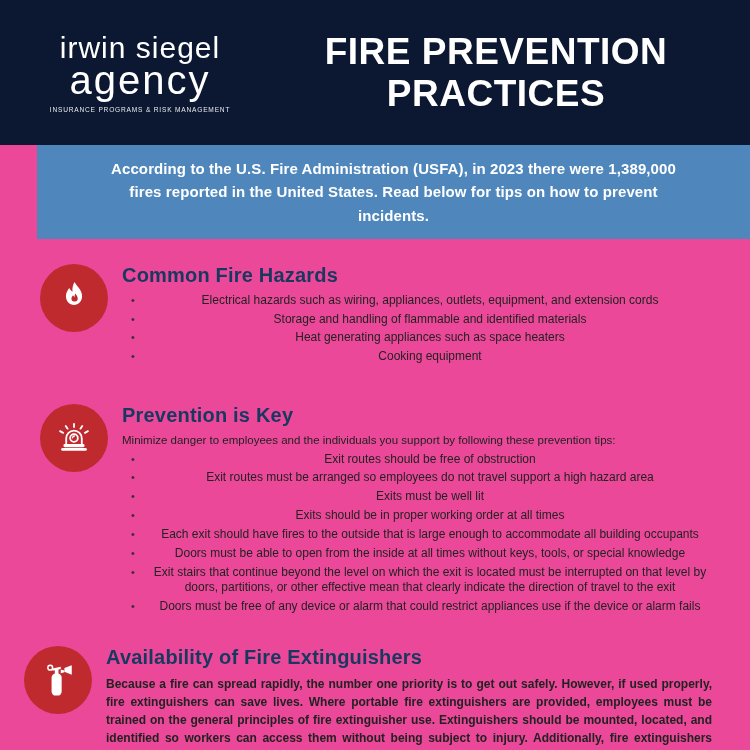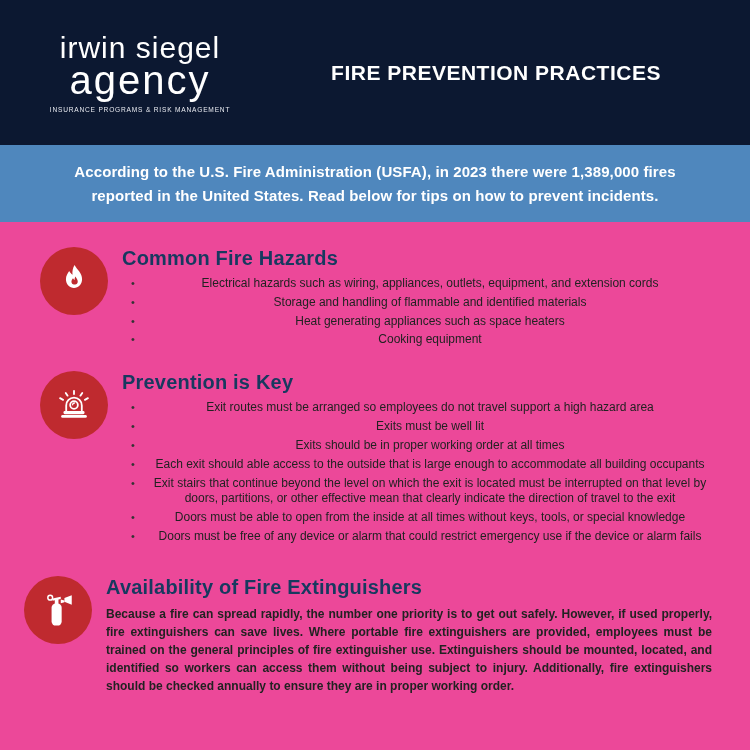--- a/index.html
+++ b/index.html
@@ -13,37 +13,38 @@
   
   .header{
     height:145px;background:#0c1831;display:flex;align-items:center;
     color:#fff;
   }
   .logo{margin-left:40px;width:200px;flex-shrink:0;text-align:center;}
   .logo-line1{font-size:30px;font-weight:400;letter-spacing:1px;line-height:1.0;}
   .logo-line2{font-size:40px;font-weight:400;letter-spacing:2px;line-height:0.95;margin-top:-2px;}
   .logo-tagline{font-size:6.6px;letter-spacing:0.8px;margin-top:7px;color:#e8eaf0;white-space:nowrap;}
   .header-title{
-    flex:1;text-align:center;font-size:21px;font-weight:bold;letter-spacing:0.5px;
+    flex:1;text-align:center;font-size:37px;font-weight:bold;letter-spacing:0.5px;
     padding-right:28px;padding-left:30px;
   }
 
   
   .banner{
     background:#4f87bd;color:#fff;min-height:77px;box-sizing:border-box;
     display:flex;align-items:center;justify-content:center;text-align:center;
     padding:12px 70px;
+    margin-left:37px;
   }
   .banner p{margin:0;font-size:15px;font-weight:bold;line-height:1.55;letter-spacing:0.1px;}
 
   
   .content{padding-top:2px;}
   .section{display:flex;gap:14px;padding:0 38px 0 40px;box-sizing:border-box;}
   .section.s0{margin-top:23px;}
-  .section.s1{margin-top:20px;}
+  .section.s1{margin-top:36px;}
   .section.s2{margin-top:28px;padding-left:24px;}
   .icon-circle{
     width:68px;height:68px;border-radius:50%;background:#bf2a2f;
     flex-shrink:0;display:flex;align-items:center;justify-content:center;
   }
   .icon-circle svg{width:44px;height:44px;display:block;}
   .section-body{flex:1;min-width:0;}
   .section-title{
     margin:0 0 6px 0;font-size:20px;font-weight:bold;color:#17395f;letter-spacing:0.2px;
   }
@@ -111,29 +112,31 @@
               <path d="M24 8.5v3.5"></path>
               <path d="M15 10.8l2 3"></path>
               <path d="M33 10.8l-2 3"></path>
               <path d="M8.8 16.5l3.3 1.9"></path>
               <path d="M39.2 16.5l-3.3 1.9"></path>
             </svg>
           </span>
         </div>
     <div class="section-body">
       <h2 class="section-title">Prevention is Key</h2>
+      <p class="section-intro">Minimize danger to employees and the individuals you support by following these prevention tips:</p>
 
       <ul class="bullet-list">
+            <li>Exit routes should be free of obstruction</li>
             <li>Exit routes must be arranged so employees do not travel support a high hazard area</li>
             <li>Exits must be well lit</li>
             <li>Exits should be in proper working order at all times</li>
-            <li>Each exit should able access to the outside that is large enough to accommodate all building occupants</li>
+            <li>Each exit should have fires to the outside that is large enough to accommodate all building occupants</li>
+            <li>Doors must be able to open from the inside at all times without keys, tools, or special knowledge</li>
             <li>Exit stairs that continue beyond the level on which the exit is located must be interrupted on that level by doors, partitions, or other effective mean that clearly indicate the direction of travel to the exit</li>
-            <li>Doors must be able to open from the inside at all times without keys, tools, or special knowledge</li>
-            <li>Doors must be free of any device or alarm that could restrict emergency use if the device or alarm fails</li>
+            <li>Doors must be free of any device or alarm that could restrict appliances use if the device or alarm fails</li>
           </ul>
     </div>
   </section>
 
   <section class="section s2">
     <div class="icon-circle">
           <span class="icon-glyph">
             <svg viewBox="0 0 48 48">
               <g fill="#fff">
                 <rect x="17" y="17" width="11" height="24" rx="4.5"></rect>

